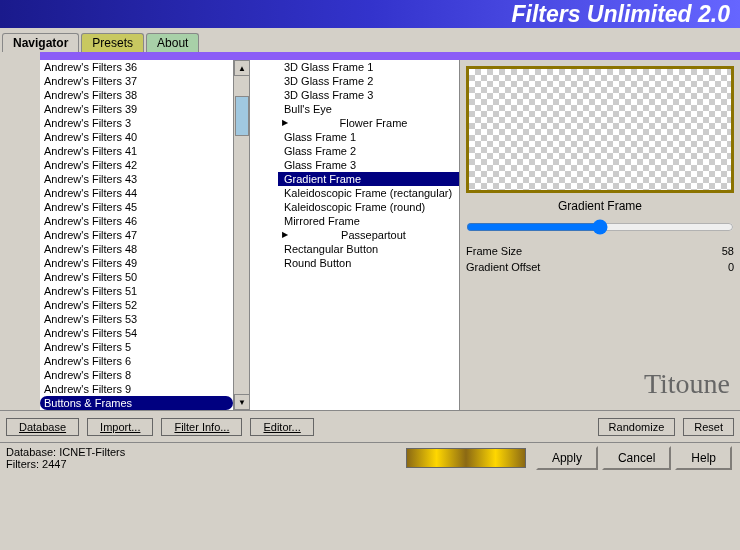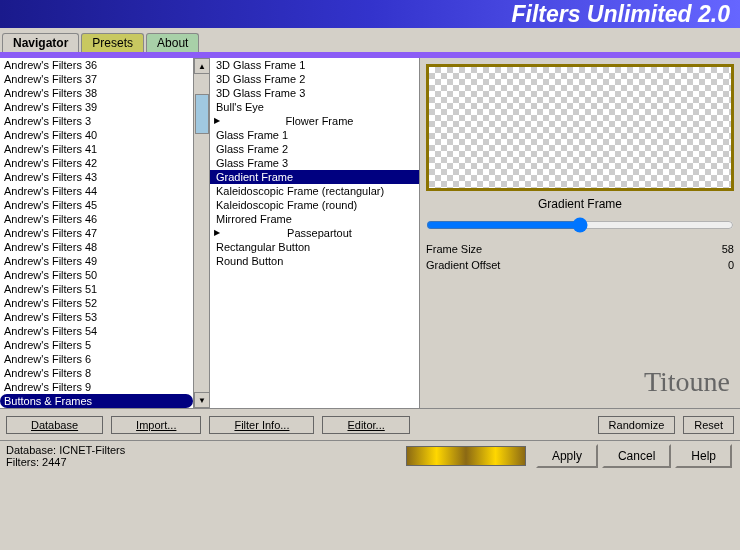--- a/index.html
+++ b/index.html
@@ -48,22 +48,23 @@
     .tab.active {
       background: #d4d0c8;
       font-weight: bold;
     }
     .tab.presets { background: #c8c860; }
     .tab.about { background: #a8d0a8; }
 
     .content-area {
       display: flex;
       flex: 1;
-      border-top: 6px solid #8b5cf6;
+      border-top: 8px solid #8b5cf6;
       background: #701a75;
+      margin-left: 40px;
     }
 
     .filter-list {
       flex: 1;
       overflow-y: auto;
       overflow-x: hidden;
       background: white;
     }
 
     .filter-list-item {
@@ -112,20 +113,21 @@
       border: 1px solid #888;
     }
 
     
     .middle-panel {
       width: 210px;
       background: white;
       border-right: 1px solid #888;
       overflow-y: auto;
       overflow-x: hidden;
+      padding-left: 28px;
     }
     .filter-item {
       padding: 1px 6px;
       cursor: pointer;
       white-space: nowrap;
       font-size: 11px;
       color: #000;
     }
     .filter-item.selected {
       background: #000080;
@@ -212,21 +214,21 @@
       display: flex;
       align-items: center;
       border-top: 1px solid #888;
       padding: 4px 6px;
       background: #d4d0c8;
       height: 32px;
     }
     .toolbar-btn {
       background: #d4d0c8;
       border: 1px solid #666;
-      padding: 2px 24px;
+      padding: 2px 12px;
       cursor: pointer;
       font-size: 11px;
       text-decoration: underline;
       margin-right: 8px;
     }
     .toolbar-right {
       margin-left: auto;
       display: flex;
       gap: 8px;
     }

